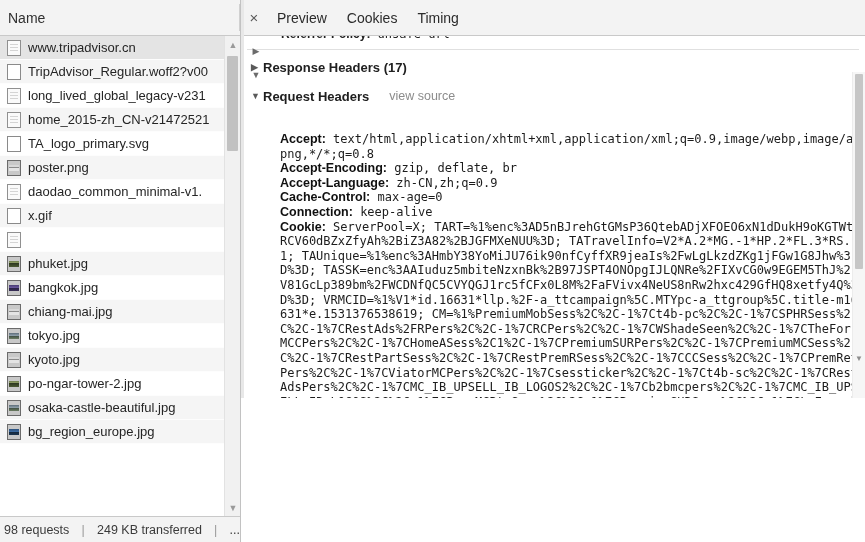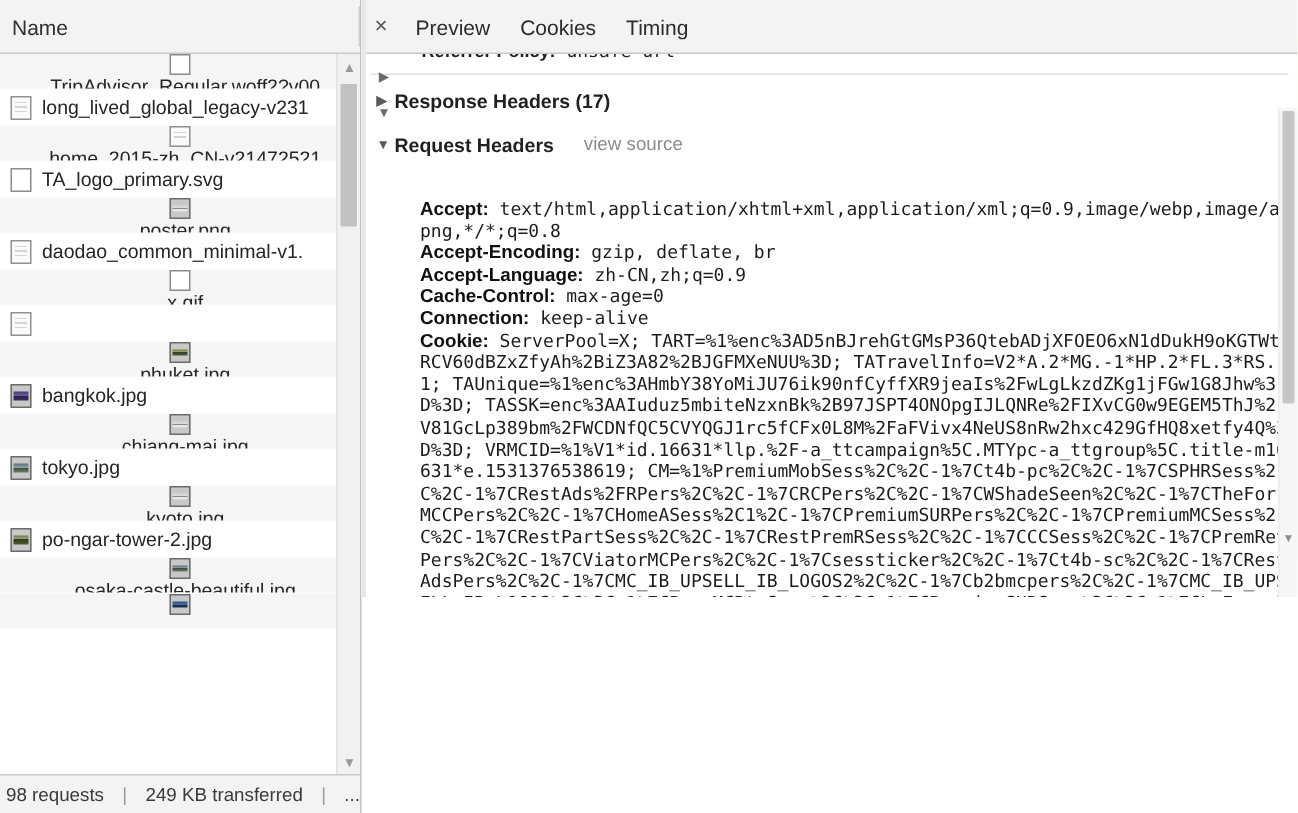--- a/index.html
+++ b/index.html
@@ -61,21 +61,21 @@
     height: 24px;
     display: flex;
     align-items: center;
     padding-left: 7px;
     font-size: 13px;
     color: #252525;
     white-space: nowrap;
     overflow: hidden;
     border-bottom: 1px solid #fdfdfd;
   }
-  .file-row.zebra { background: #f5f5f5; flex-direction: column; }
+  .file-row.zebra { background: #f5f5f5; }
   .file-row.selected { background: #e4e4e4; }
   .file-icon {
     width: 14px; height: 16px;
     flex: 0 0 14px;
     margin-right: 7px;
     border: 1px solid #8a8a8a;
     background: #fff;
     position: relative;
   }
   .file-icon.doc {
@@ -330,20 +330,24 @@
 
   <div id="left-pane">
 
     <div id="name-header">
       <span>Name</span>
       <span class="divider"></span>
     </div>
 
     <div id="file-list-wrap">
       <div id="file-list">
+          <div class="file-row selected">
+            <span class="file-icon doc"></span>
+            <span>www.tripadvisor.cn</span>
+          </div>
           <div class="file-row zebra">
             <span class="file-icon blank"></span>
             <span>TripAdvisor_Regular.woff2?v00</span>
           </div>
           <div class="file-row">
             <span class="file-icon doc"></span>
             <span>long_lived_global_legacy-v231</span>
           </div>
           <div class="file-row zebra">
             <span class="file-icon doc"></span>
@@ -391,20 +395,21 @@
           <div class="file-row">
             <span class="file-icon img green"></span>
             <span>po-ngar-tower-2.jpg</span>
           </div>
           <div class="file-row zebra">
             <span class="file-icon img"></span>
             <span>osaka-castle-beautiful.jpg</span>
           </div>
           <div class="file-row zebra">
             <span class="file-icon img blue"></span>
+            <span>bg_region_europe.jpg</span>
           </div>
         </div>
 
       <div id="left-scrollbar">
         <div class="arrow top">▲</div>
         <div class="thumb"></div>
         <div class="arrow bottom">▼</div>
       </div>
     </div>
 

